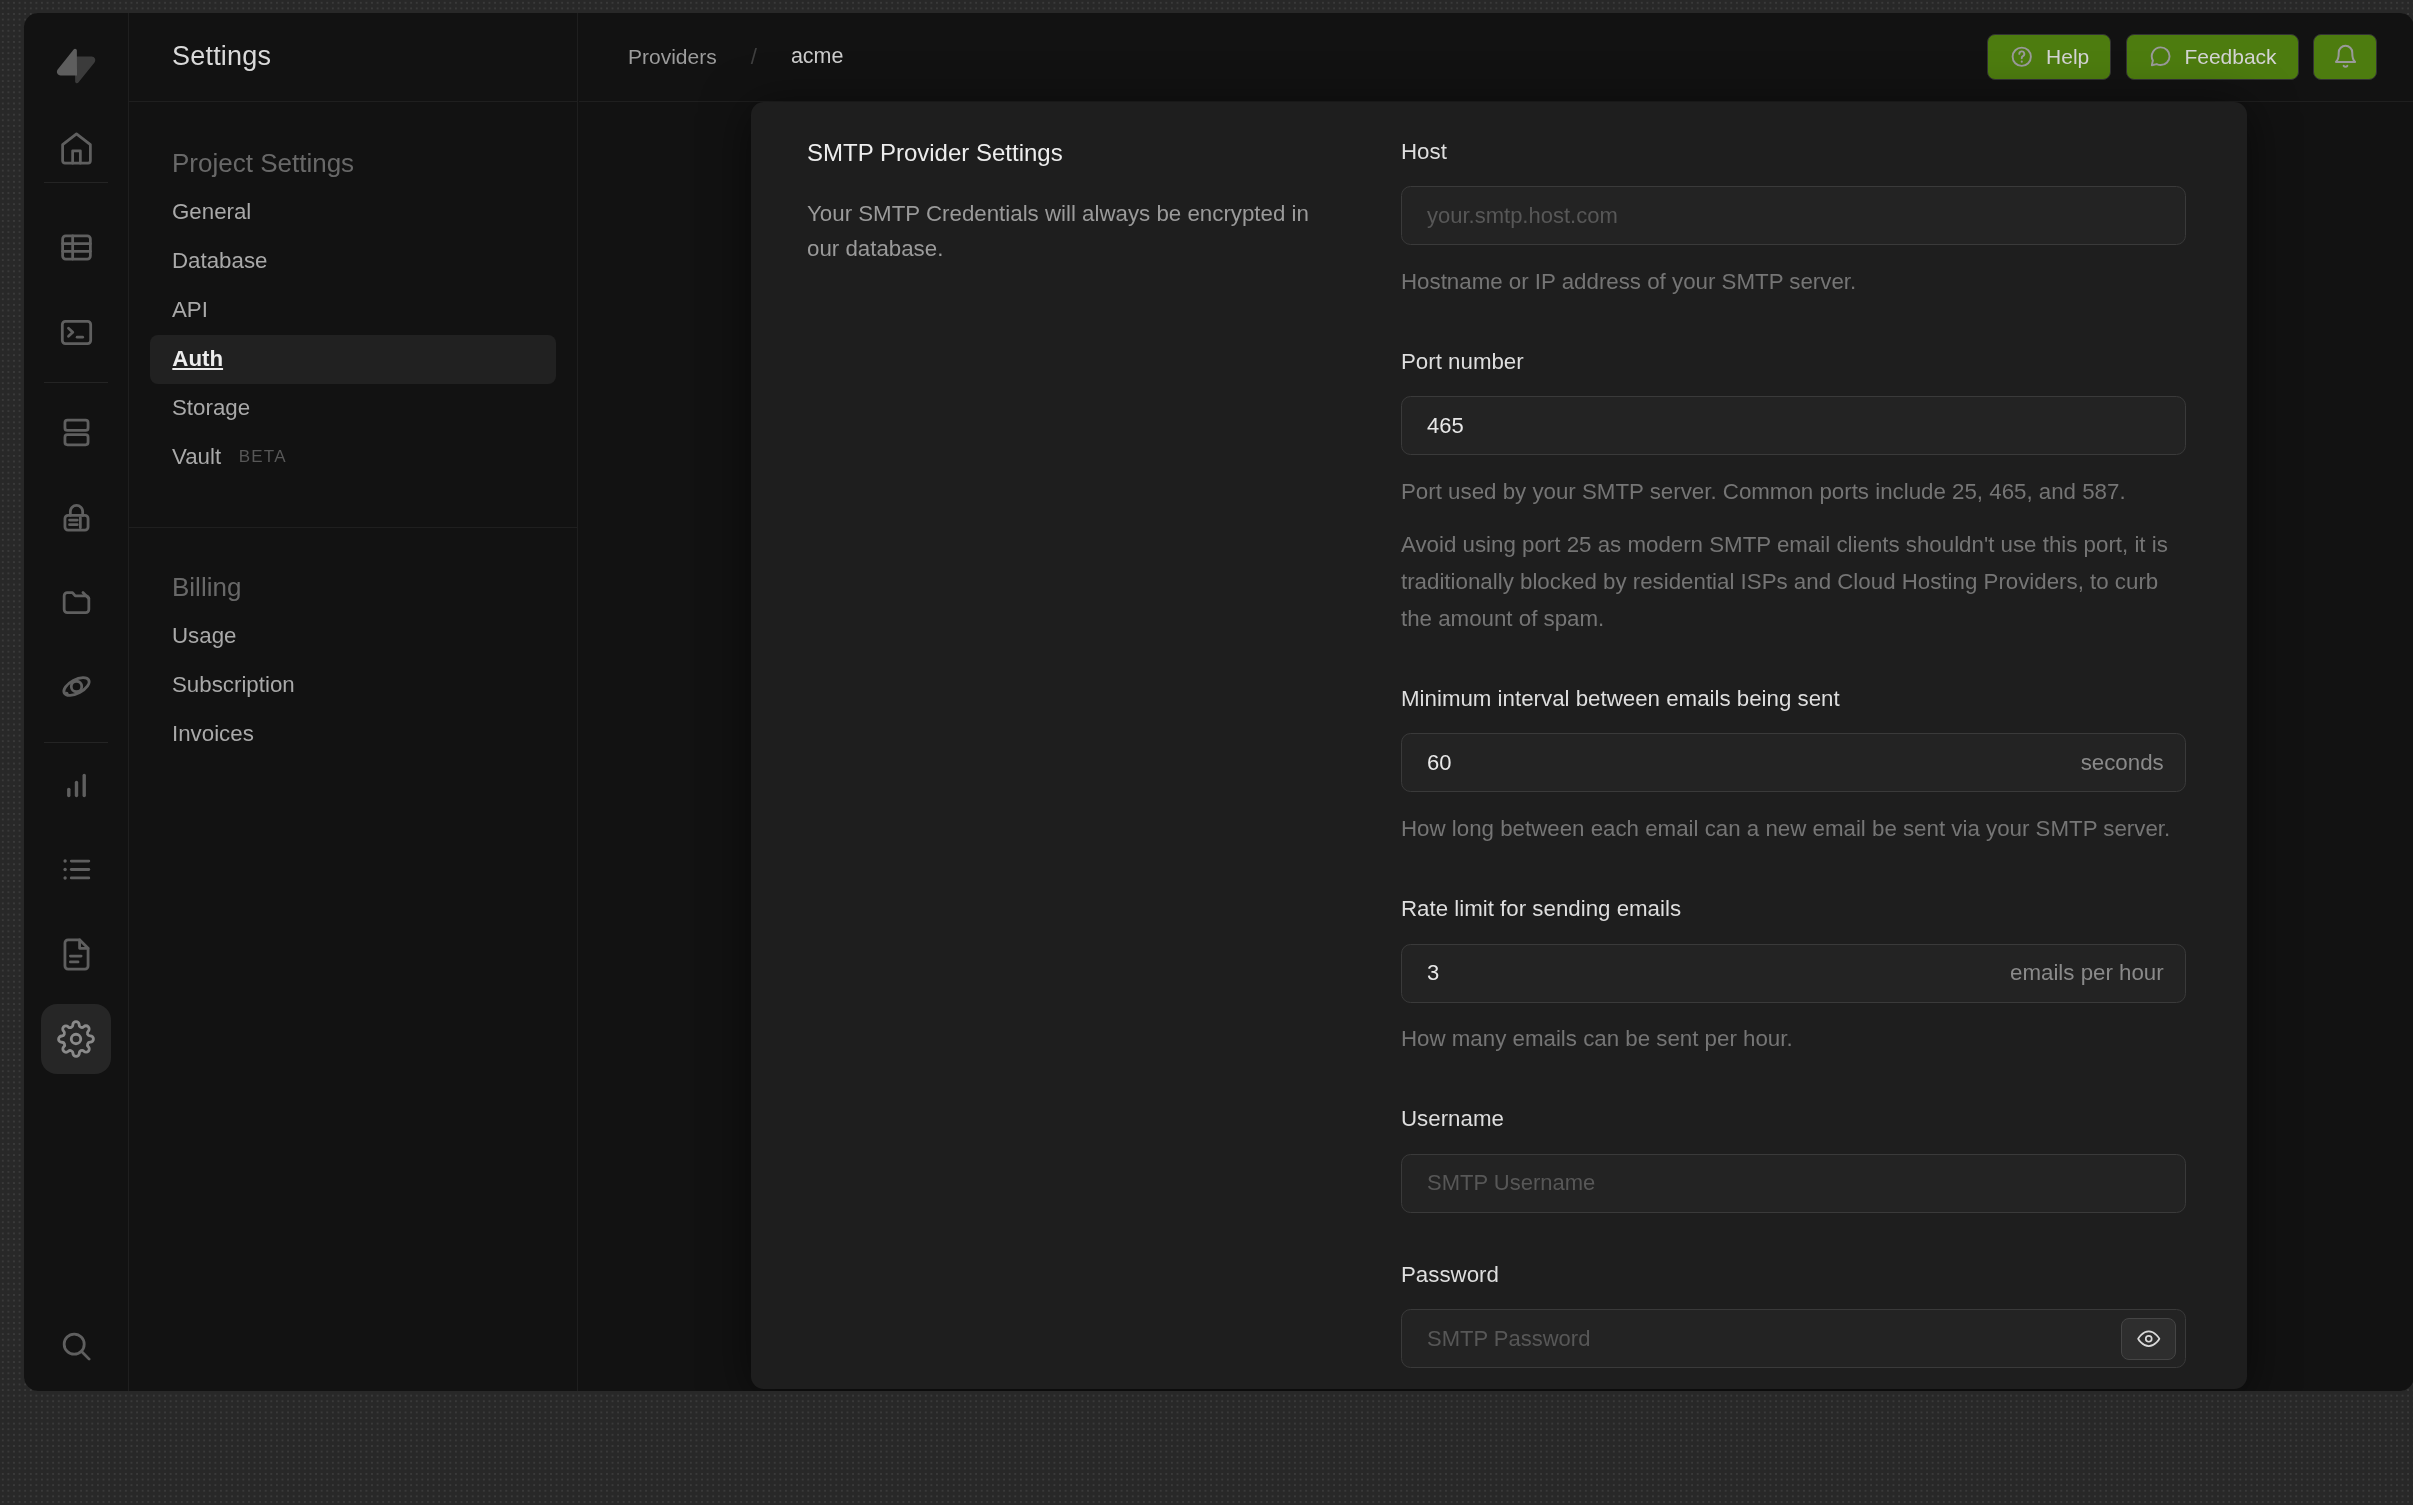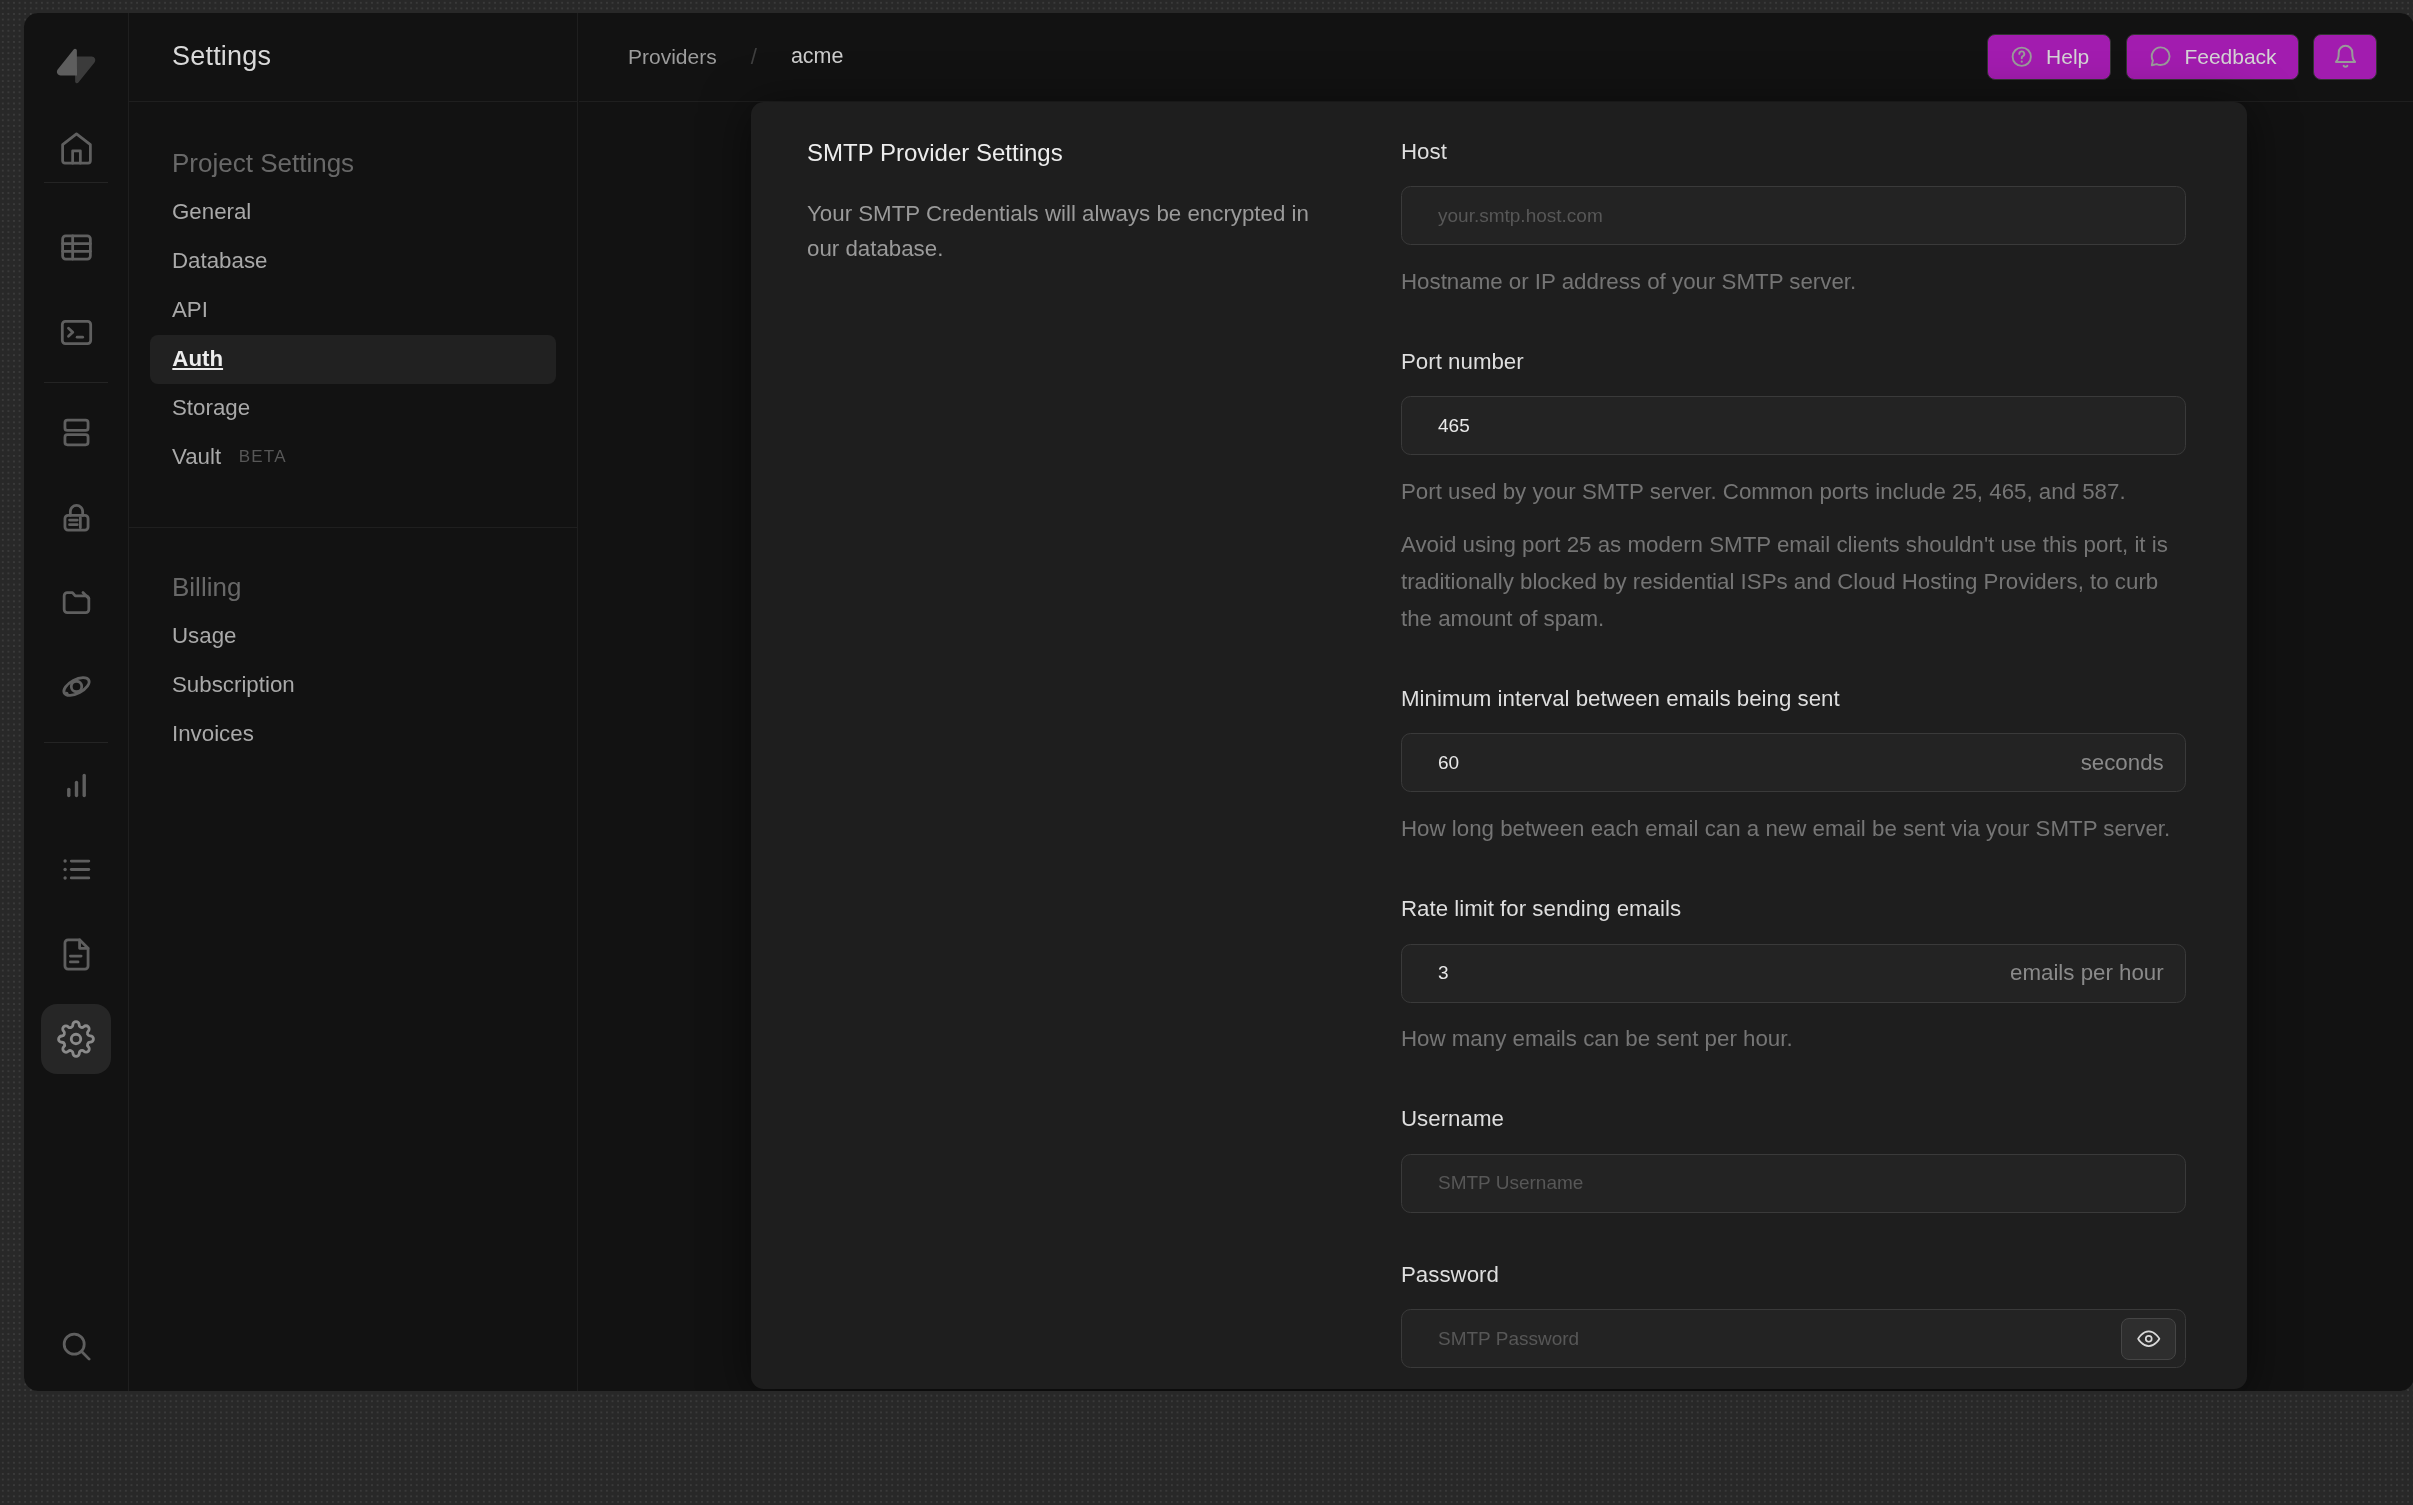--- a/index.html
+++ b/index.html
@@ -29,37 +29,37 @@
   .nav-badge{margin-left:17.6px;font-size:17px;letter-spacing:1.2px;color:#575757;}
   .nav-divider{height:0.8px;background:#1f1f1f;margin-top:45px;margin-bottom:35px;}
   
   .main{position:absolute;left:555px;right:0;top:0;bottom:0;}
   .topbar{height:89px;border-bottom:0.8px solid #1f1f1f;display:flex;align-items:center;padding:0 37px 0 49px;}
   .crumb{font-size:21px;color:#9c9c9c;}
   .crumb-sep{margin:0 34px;font-size:22.3px;color:#3f3f3f;}
   .crumb-project{font-size:21.5px;color:#cccccc;}
   .topbar-spacer{flex:1;}
   .tb-btn{height:46px;display:flex;align-items:center;gap:11.2px;padding:0 21px;border:0.8px solid #333;
-    border-radius:8px;background:#a21caf;color:#d4d4d4;font-size:21px;cursor:pointer;}
+    border-radius:8px;background:#4d7c0f;color:#d4d4d4;font-size:21px;cursor:pointer;}
   .tb-btn + .tb-btn{margin-left:14.4px;}
   .tb-iconbtn{width:64px;justify-content:center;padding:0;margin-left:16px;}
   
   .content{position:absolute;left:0;right:0;top:89px;bottom:0;}
   .panel{position:absolute;left:172px;width:1496px;top:0;bottom:1.6px;background:#1e1e1e;border-radius:12.8px;
     box-shadow:0 6.4px 48px rgba(0,0,0,.55);overflow:hidden;}
   .panel-inner{display:flex;padding:32px 61px 0 56px;}
   .left-col{width:594px;padding-right:59px;flex:none;}
   .panel-title{margin:4px 0 0;font-size:24px;font-weight:400;color:#ededed;line-height:29px;}
   .panel-desc{margin:29px 0 0;font-size:22.3px;line-height:35px;color:#9a9a9a;}
   .right-col{flex:1;}
   .field-group + .field-group{margin-top:48px;}
   .field-label{margin-top:4px;font-size:22.3px;line-height:27px;color:#dedede;}
   .input-wrap{position:relative;margin-top:21.5px;}
   .text-input{width:100%;height:59px;background:#232323;border:0.8px solid #3a3a3a;border-radius:9.6px;
-    padding:0 36px;font-size:19px;color:#e8e8e8;outline:none;}
+    padding:0 25px;font-size:22px;color:#e8e8e8;outline:none;}
   .text-input::placeholder{color:#575757;}
   .input-suffix{position:absolute;right:22.3px;top:50%;transform:translateY(-50%);font-size:22.3px;color:#8a8a8a;pointer-events:none;}
   .helper{margin-top:17.6px;font-size:22.3px;line-height:37px;color:#757575;}
   .helper + .helper{margin-top:16px;}
   .eye-btn{position:absolute;right:9.6px;top:50%;transform:translateY(-50%);width:55px;height:42px;
     background:#2e2e2e;border:0.8px solid #454545;border-radius:8px;display:grid;place-items:center;cursor:pointer;}
 </style>
 </head>
 <body>
 

